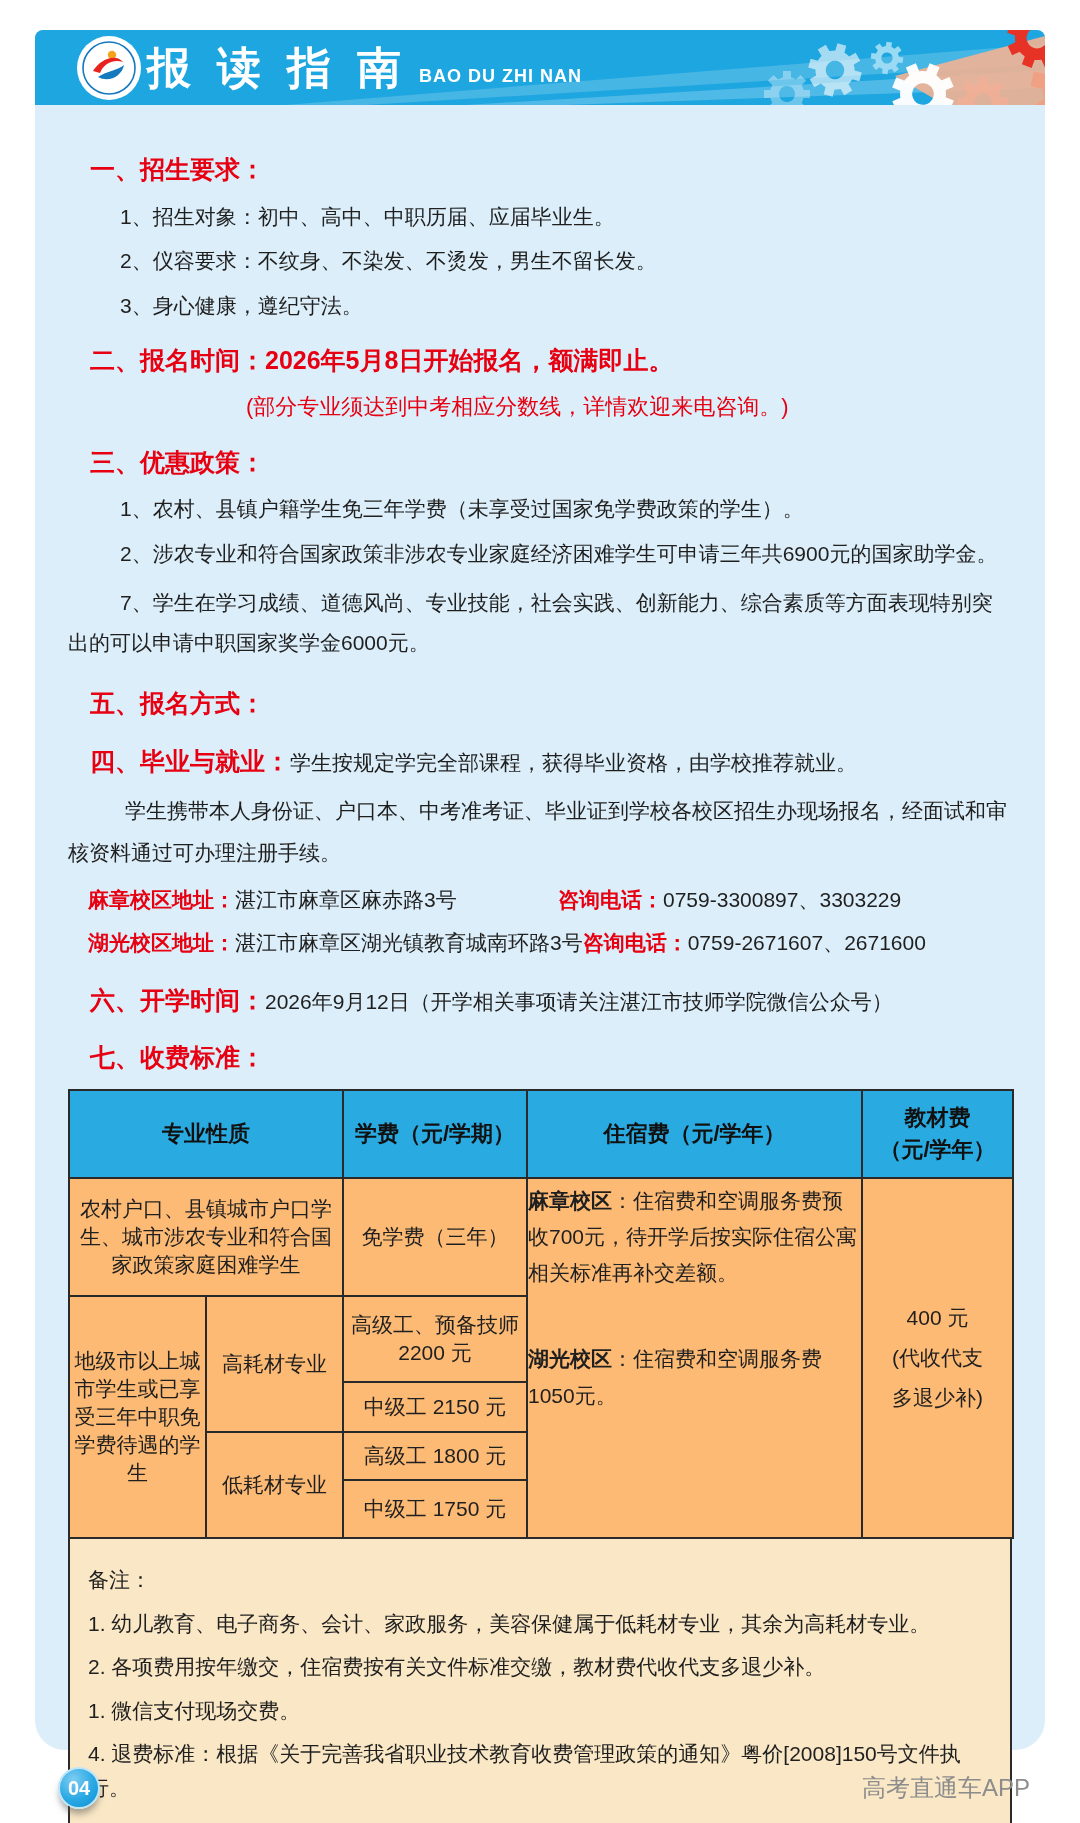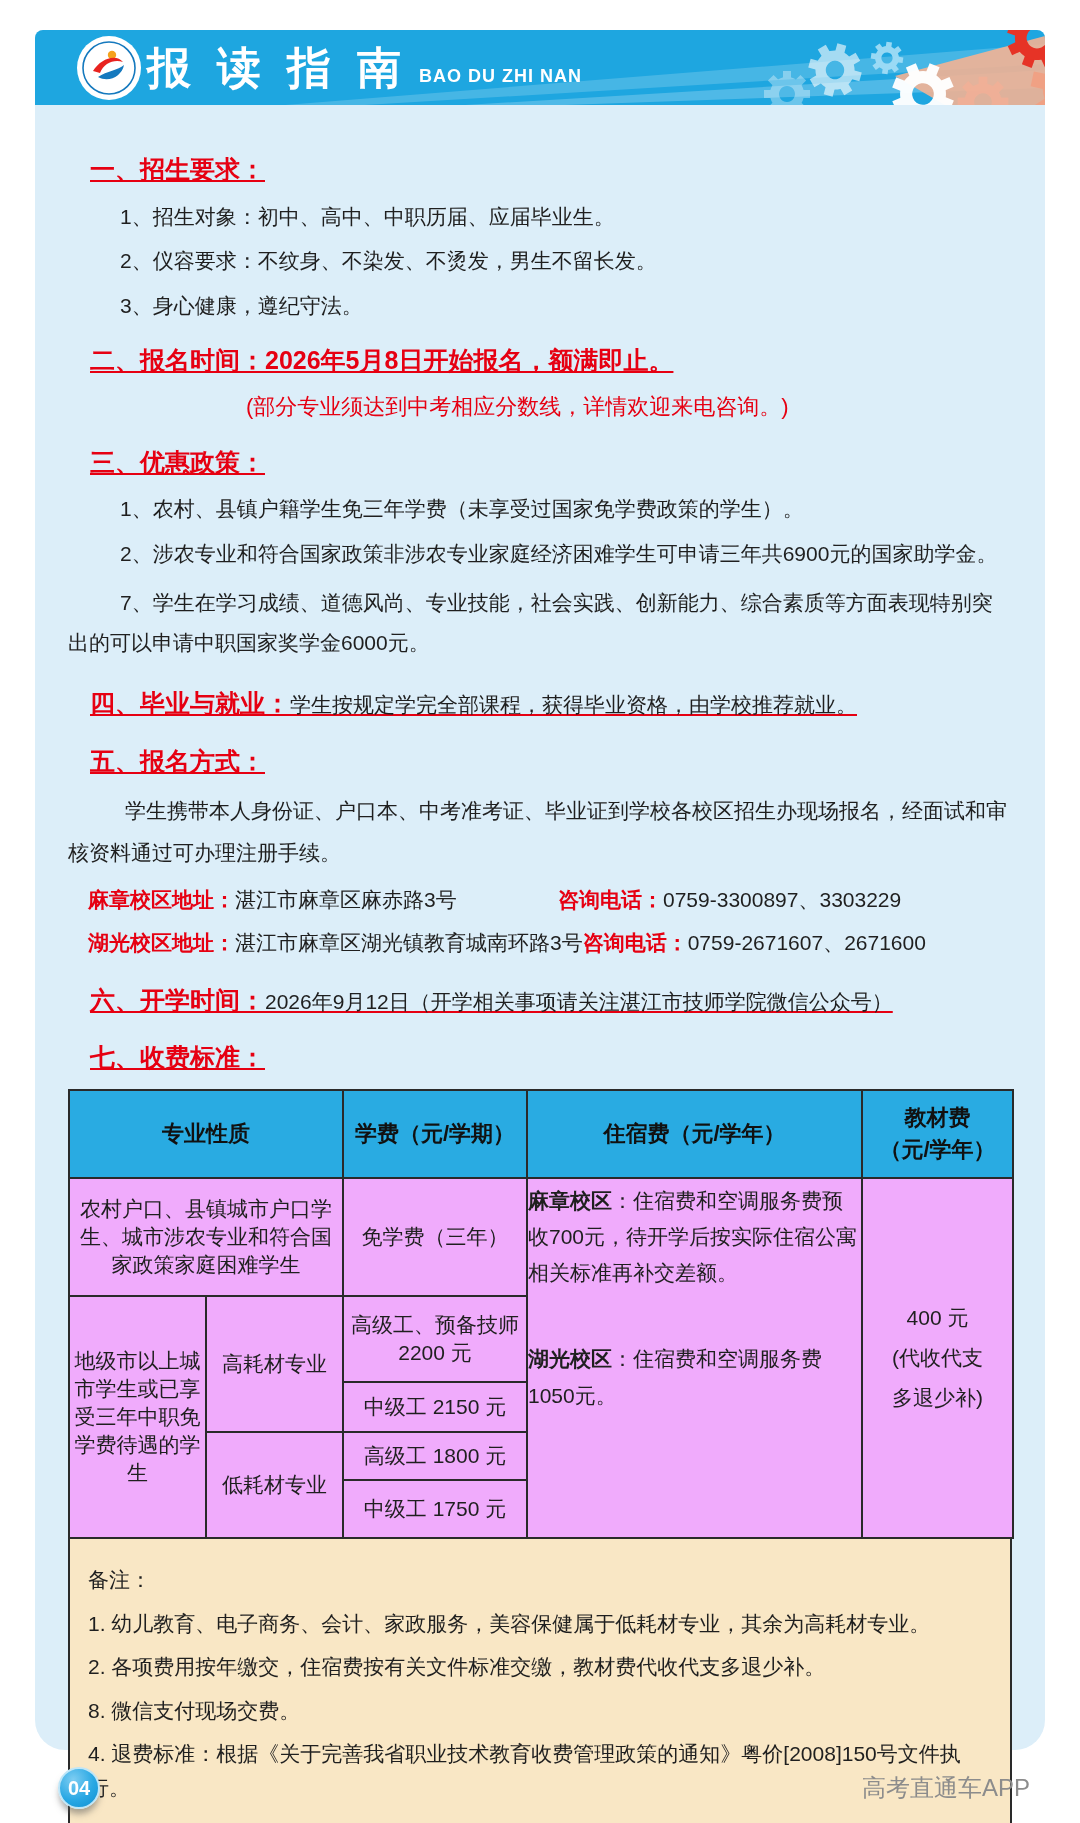--- a/index.html
+++ b/index.html
@@ -10,33 +10,33 @@
   
   .topbar { position:relative; height:75px; background:#1ea6e0;
     border-radius:8px 8px 0 0; overflow:hidden; display:flex; align-items:center; }
   .gears { position:absolute; top:0; right:0; }
   .logo { position:relative; margin-left:42px; width:64px; height:64px; flex:0 0 auto; z-index:2; }
   .titles { display:flex; align-items:flex-end; margin-left:6px; z-index:2; }
   .title-cn { color:#fff; font-size:44px; font-weight:bold; letter-spacing:26px; line-height:1; }
   .title-py { color:#fff; font-size:18px; font-weight:bold; letter-spacing:1px; margin-left:-8px; margin-bottom:3px; }
   
   .content { padding:28px 33px 0 33px; font-size:21px; }
-  .sec-h { color:#e60012; font-size:25px; font-weight:bold; margin:24px 0 8px 22px; line-height:1.35;text-decoration:underline; }
+  .sec-h { color:#e60012; font-size:25px; font-weight:bold; margin:24px 0 8px 22px; line-height:1.35; }
   .sec-h .black { color:#1f1f1f; font-weight:normal; font-size:21px; }
   .first { margin-top:20px; }
   .item { margin:15px 0 15px 52px; line-height:1.4; }
   .item-wrap { margin:15px 0; line-height:1.9; text-indent:52px; }
   .red-note { color:#e60012; font-weight:normal; margin:14px 0 6px 178px; font-size:22px; }
   .para { margin:12px 0 10px 0; line-height:2.0; text-indent:57px; }
   .campus-line { display:flex; margin:10px 0 10px 20px; line-height:1.55; }
   .campus-left { flex:0 0 auto; min-width:470px; }
   .red-label { color:#e60012; font-weight:bold; }
   
   table.fee { border-collapse:collapse; margin:14px 0 0 0; width:944px; table-layout:fixed;
-    background:#f0abfc; }
+    background:#fdba74; }
   table.fee th, table.fee td { border:2.5px solid #2a2a2a; }
   table.fee th { background:#29abe2; color:#111; font-size:22px; font-weight:bold;
     height:88px; white-space:pre-line; line-height:1.45; }
   table.fee td { font-size:21px; padding:4px 0; }
   .c { text-align:center; }
   td.housing { text-align:left; padding:18px 14px 10px 16px; line-height:1.72; vertical-align:top; }
   td.housing .gap { margin-top:50px; }
   td.material { line-height:1.9; }
   tr.r1 { height:118px; } tr.r2 { height:86px; } tr.r3 { height:50px; }
   tr.r4 { height:48px; } tr.r5 { height:58px; }
@@ -107,23 +107,23 @@
     <p class="item">3、身心健康，遵纪守法。</p>
 
     <h2 class="sec-h">二、报名时间：2026年5月8日开始报名，额满即止。</h2>
     <p class="red-note">(部分专业须达到中考相应分数线，详情欢迎来电咨询。)</p>
 
     <h2 class="sec-h">三、优惠政策：</h2>
     <p class="item">1、农村、县镇户籍学生免三年学费（未享受过国家免学费政策的学生）。</p>
     <p class="item">2、涉农专业和符合国家政策非涉农专业家庭经济困难学生可申请三年共6900元的国家助学金。</p>
     <p class="item-wrap">7、学生在学习成绩、道德风尚、专业技能，社会实践、创新能力、综合素质等方面表现特别突出的可以申请中职国家奖学金6000元。</p>
 
+    <h2 class="sec-h">五、报名方式：</h2>
+
     <h2 class="sec-h"><span>四、毕业与就业：</span><span class="black">学生按规定学完全部课程，获得毕业资格，由学校推荐就业。</span></h2>
-
-    <h2 class="sec-h">五、报名方式：</h2>
     <p class="para">学生携带本人身份证、户口本、中考准考证、毕业证到学校各校区招生办现场报名，经面试和审核资料通过可办理注册手续。</p>
     <div class="campus-line">
       <span class="campus-left"><span class="red-label">麻章校区地址：</span><span>湛江市麻章区麻赤路3号</span></span>
       <span><span class="red-label">咨询电话：</span><span>0759-3300897、3303229</span></span>
     </div>
     <div class="campus-line">
       <span class="campus-left"><span class="red-label">湖光校区地址：</span><span>湛江市麻章区湖光镇教育城南环路3号</span></span>
       <span><span class="red-label">咨询电话：</span><span>0759-2671607、2671600</span></span>
     </div>
 
@@ -177,21 +177,21 @@
         <tr class="r5">
           <td class="c">中级工 1750 元</td>
         </tr>
       </tbody>
     </table>
 
     <div class="notes">
       <p>备注：</p>
       <p>1. 幼儿教育、电子商务、会计、家政服务，美容保健属于低耗材专业，其余为高耗材专业。</p>
       <p>2. 各项费用按年缴交，住宿费按有关文件标准交缴，教材费代收代支多退少补。</p>
-      <p>8. 微信支付现场交费。</p>
+      <p>1. 微信支付现场交费。</p>
       <p>4. 退费标准：根据《关于完善我省职业技术教育收费管理政策的通知》粤价[2008]150号文件执行。</p>
     </div>
 
   </main>
 </div>
 
 <div class="footer">
   <div class="page-badge">04</div>
   <div class="app-name">高考直通车APP</div>
 </div>

